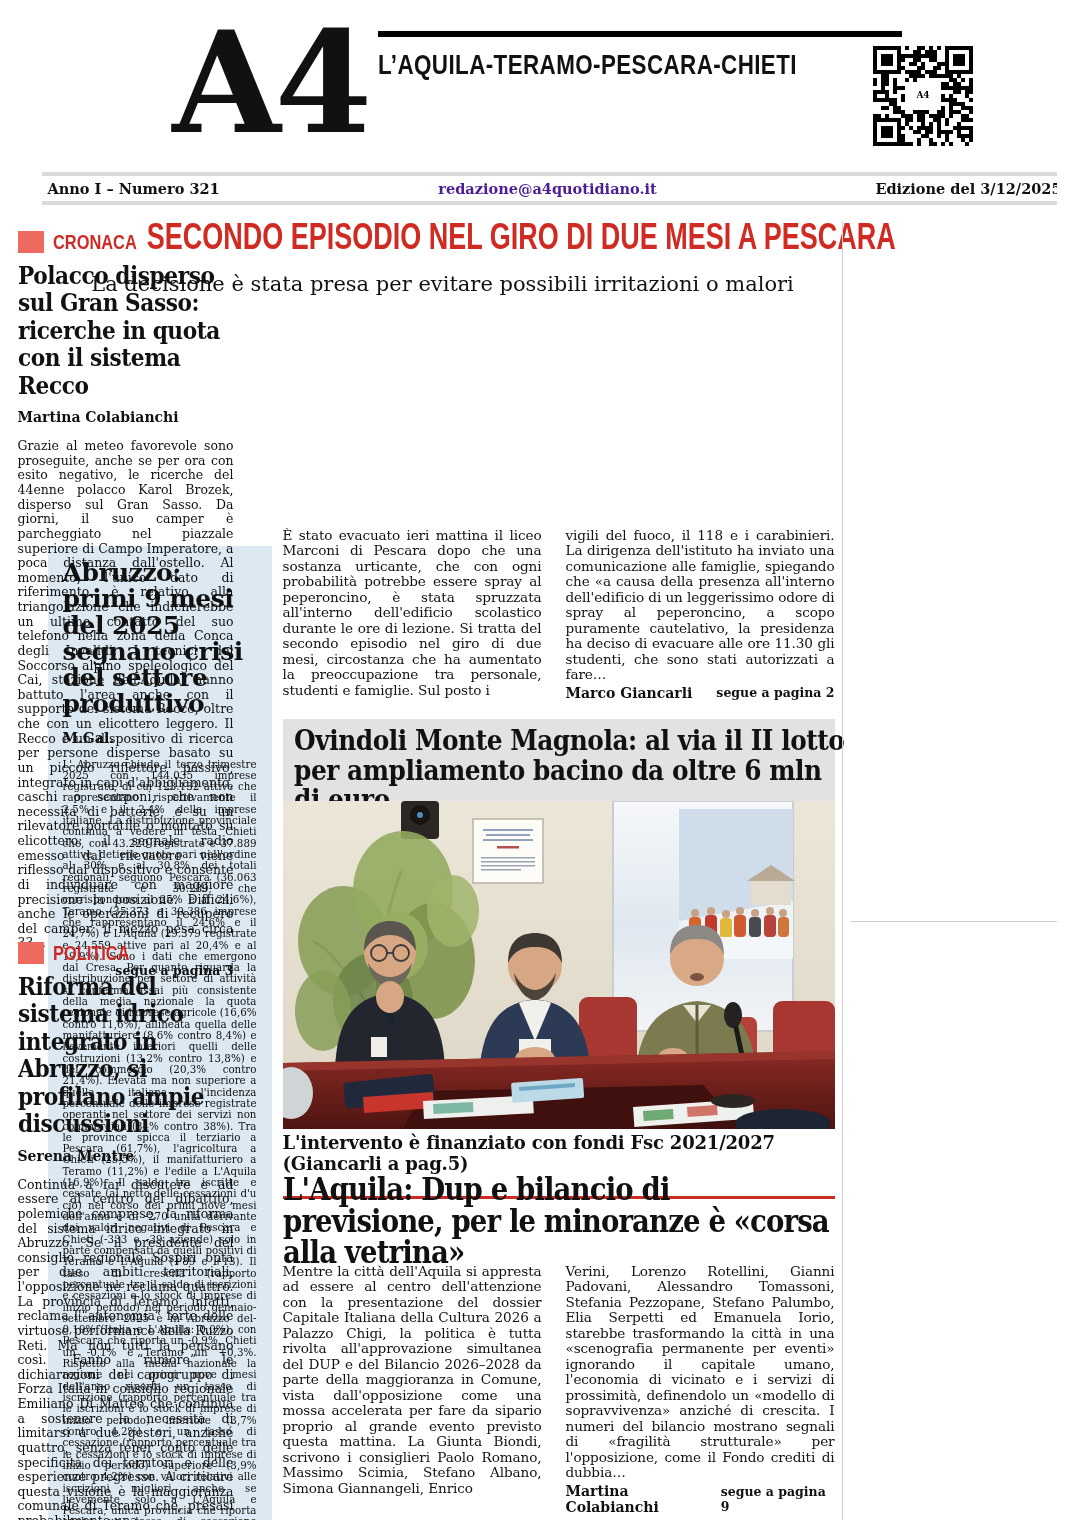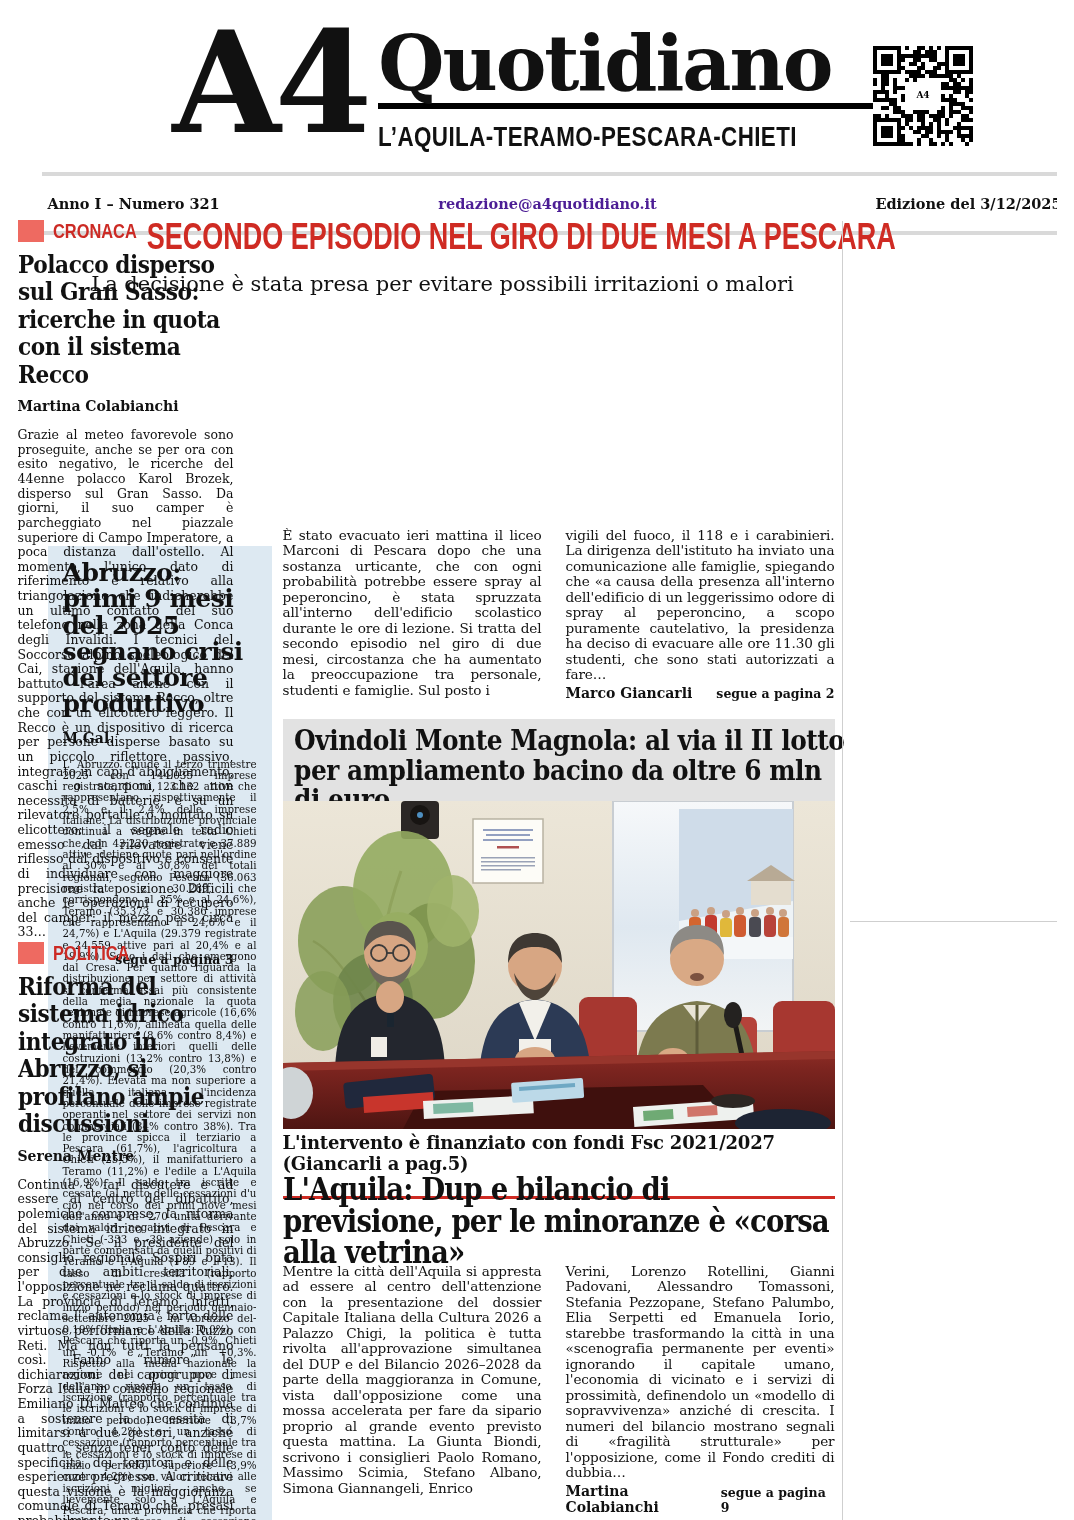--- a/index.html
+++ b/index.html
@@ -20,36 +20,36 @@
     font-family:"Liberation Sans", sans-serif; font-weight:700; font-size:28px;
     white-space:nowrap; transform:scaleX(0.8); transform-origin:left; margin-top:12px;
     letter-spacing:0.5px;
   }
   .qr-box { position:absolute; top:30px; right:84px; width:100px; height:100px; background:#fff; }
   
   .topbar {
     position:absolute; top:156px; left:24px; width:1026px;
     border-top:4px solid #d9d9d9; border-bottom:4px solid #d9d9d9;
     display:flex; justify-content:space-between; align-items:center;
-    padding:19px 6px; font-weight:700; font-size:14.5px;
+    padding:4px 6px; font-weight:700; font-size:14.5px;
   }
   .topbar a { color:#4c1d95; text-decoration:none; }
   
   .lead { position:absolute; top:200px; left:30px; width:790px; text-align:center; }
   .kicker {
     color:#cf2b23; font-family:"Liberation Sans", sans-serif; font-weight:700;
     font-size:36px; white-space:nowrap; display:block;
     transform:scaleX(0.75); transform-origin:center; letter-spacing:0px;
   }
   .headline { font-size:60px; font-weight:700; line-height:0.98; letter-spacing:-2px; margin-top:12px; }
   .deck { font-size:21px; margin-top:14px; letter-spacing:0; }
   
   .cols2 { position:absolute; left:265px; width:552px; display:flex; gap:24px; }
   .acol { width:269px; text-align:justify; font-size:13.6px; line-height:1.14; letter-spacing:-0.1px; }
-  .byline-row { display:flex; justify-content:space-between; align-items:flex-end; font-weight:700; margin-top:2px; }
+  .byline-row { display:flex; justify-content:space-between; align-items:center; font-weight:700; margin-top:2px; }
   .byline-name { font-size:14px; }
   .segue { font-size:12.5px; font-weight:700; }
   
   .left-art {
     position:absolute; top:530px; left:30px; width:224px; background:#dde9f2;
     padding:14px 15px 16px 15px;
   }
   .left-art-title { font-size:25px; font-weight:700; line-height:1.05; letter-spacing:-0.5px; }
   .left-art-author { font-size:14px; font-weight:700; margin-top:12px; }
   .left-art-body { margin-top:13px; text-align:justify; font-size:10.3px; line-height:1.1; }
@@ -61,21 +61,21 @@
   .photo { position:absolute; top:785px; left:265px; width:552px; height:328px; }
   .photo svg { display:block; width:100%; height:100%; }
   .caption { position:absolute; top:1116px; left:265px; width:552px; border-bottom:3px solid #cf2b23; padding-bottom:22px; }
   .caption span { font-size:18px; font-weight:700; letter-spacing:-0.2px; }
   
   .aquila-head { position:absolute; top:1158px; left:265px; width:552px; overflow:visible; }
   .aquila-head .condense { width:620px; transform:scaleX(0.89); font-size:31px; line-height:1.02; letter-spacing:-1px; }
   
   .vrule { position:absolute; top:205px; left:824px; width:1px; height:1300px; background:#cfcfcf; }
   .rail-sec { position:absolute; left:0; width:216px; }
-  .sec-cronaca { top:203px; }
+  .sec-cronaca { top:214px; }
   .sec-politica { top:925px; }
   .sec-label { display:flex; align-items:center; height:24px; }
   .sec-label .sq { width:26px; height:22px; background:#ee6a61; margin-right:9px; flex:none; }
   .sec-label .txt {
     font-family:"Liberation Sans", sans-serif; font-weight:700; font-size:21px;
     color:#cc2a24; transform:scaleX(0.78); transform-origin:left; white-space:nowrap;
   }
   .rail-title-wrap { margin-top:8px; }
   .rail-title { width:244px; transform:scaleX(0.885); transform-origin:left top; font-size:24.5px; font-weight:700; line-height:1.12; letter-spacing:-0.5px; }
   .rail-author { font-size:14px; font-weight:700; margin-top:10px; }
@@ -85,21 +85,20 @@
 </style>
 </head>
 <body>
 
 <div class="page">
 
   <header class="masthead">
     <div class="logo-row">
       <div class="logo-a4">A4</div>
       <div class="logo-right">
-        <div class="logo-name">Quotidiano</div>
         <div class="logo-rule"></div>
         <div class="logo-region">L’AQUILA-TERAMO-PESCARA-CHIETI</div>
       </div>
     </div>
   </header>
   <div class="qr-box">
     <svg viewBox="0 0 100 100" xmlns="http://www.w3.org/2000/svg">
         <rect x="0" y="0" width="100" height="100" fill="#fff"></rect>
         <rect x="32" y="0" width="4" height="4" fill="#000"></rect>
         <rect x="44" y="0" width="4" height="4" fill="#000"></rect>

